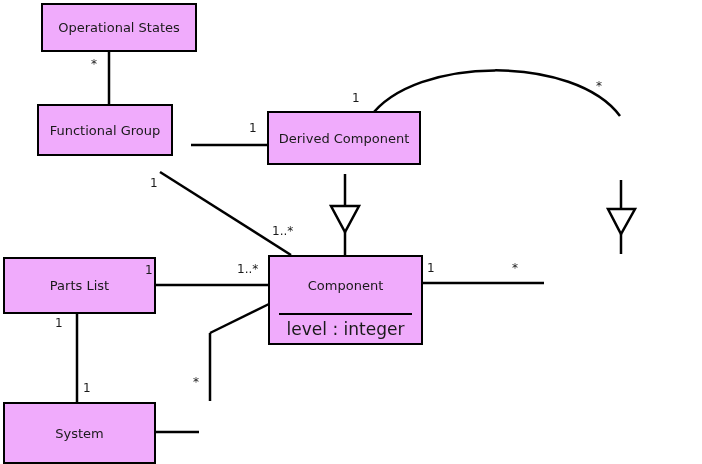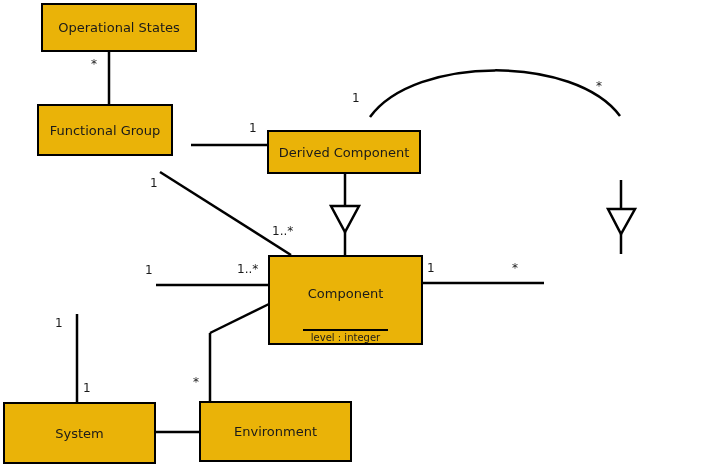--- a/index.html
+++ b/index.html
@@ -19,45 +19,45 @@
     position: absolute;
     left: 0;
     top: 0;
     width: 702px;
     height: 464px;
   }
   .uml-class {
     position: absolute;
     box-sizing: border-box;
     border: 2px solid #000000;
-    background: #eab308;
+    background: #f0abfc;
     display: flex;
     flex-direction: column;
   }
   .uml-name-compartment {
     flex: 1 1 auto;
     display: flex;
     align-items: center;
     justify-content: center;
     font-size: 13px;
     color: #1a1a1a;
     text-align: center;
     padding: 2px 4px;
     box-sizing: border-box;
   }
   .uml-attr-compartment {
     border-top: 2px solid #000000;
     display: flex;
     align-items: center;
     justify-content: flex-start;
-    font-size: 10px;
+    font-size: 17px;
     color: #1a1a1a;
     padding: 3px 8px;
     box-sizing: border-box;
-    height: 14px;
+    height: 30px;
   }
   .multiplicity {
     position: absolute;
     font-size: 12px;
     color: #1a1a1a;
     white-space: nowrap;
     line-height: 1;
   }
 </style>
 </head>
@@ -96,39 +96,39 @@
   </svg>
 
   <div class="uml-class" style="left:41px; top:3px; width:156px; height:49px;">
     <div class="uml-name-compartment">Operational States</div>
   </div>
 
   <div class="uml-class" style="left:37px; top:104px; width:136px; height:52px;">
     <div class="uml-name-compartment">Functional Group</div>
   </div>
 
-  <div class="uml-class" style="left:267px; top:130px; width:154px; height:44px;align-items:center;">
+  <div class="uml-class" style="left:267px; top:111px; width:154px; height:54px;align-items:center;">
     <div class="uml-name-compartment">Derived Component</div>
   </div>
 
 
+  <div class="uml-class" style="left:3px; top:257px; width:153px; height:57px;">
+    <div class="uml-name-compartment">Parts List</div>
+  </div>
 
   <div class="uml-class" style="left:268px; top:255px; width:155px; height:90px;align-items:center;">
     <div class="uml-name-compartment">Component</div>
     <div class="uml-attr-compartment">level : integer</div>
   </div>
 
 
   <div class="uml-class" style="left:3px; top:402px; width:153px; height:62px;">
     <div class="uml-name-compartment">System</div>
   </div>
 
-  <div class="uml-class" style="left:199px; top:401px; width:153px; height:61px;">
-    <div class="uml-name-compartment">Environment</div>
-  </div>
 
   <span class="multiplicity" style="left:91px; top:58px;">*</span>
   <span class="multiplicity" style="left:249px; top:122px;">1</span>
   <span class="multiplicity" style="left:150px; top:177px;">1</span>
   <span class="multiplicity" style="left:272px; top:225px;">1..*</span>
   <span class="multiplicity" style="left:352px; top:92px;">1</span>
   <span class="multiplicity" style="left:596px; top:80px;">*</span>
   <span class="multiplicity" style="left:145px; top:264px;">1</span>
   <span class="multiplicity" style="left:237px; top:263px;">1..*</span>
   <span class="multiplicity" style="left:427px; top:262px;">1</span>

